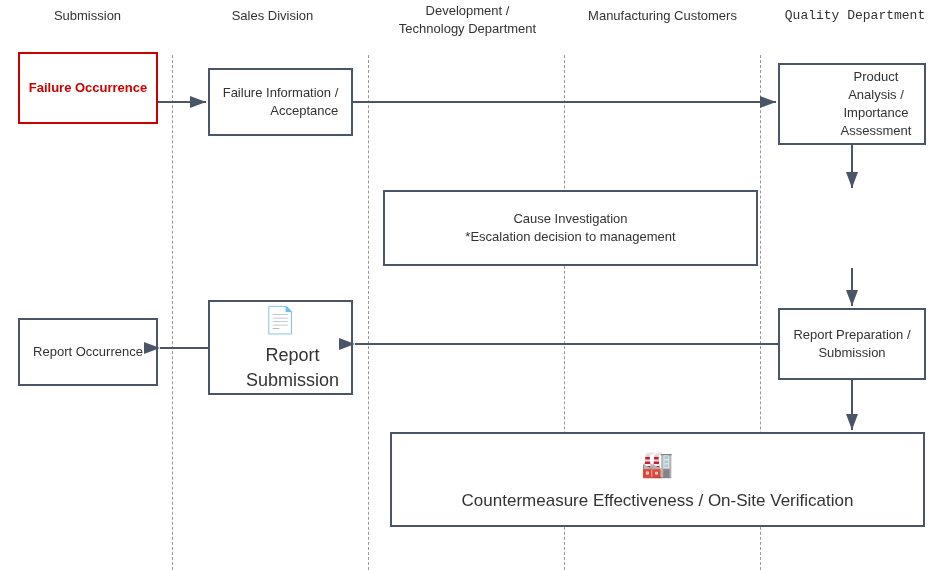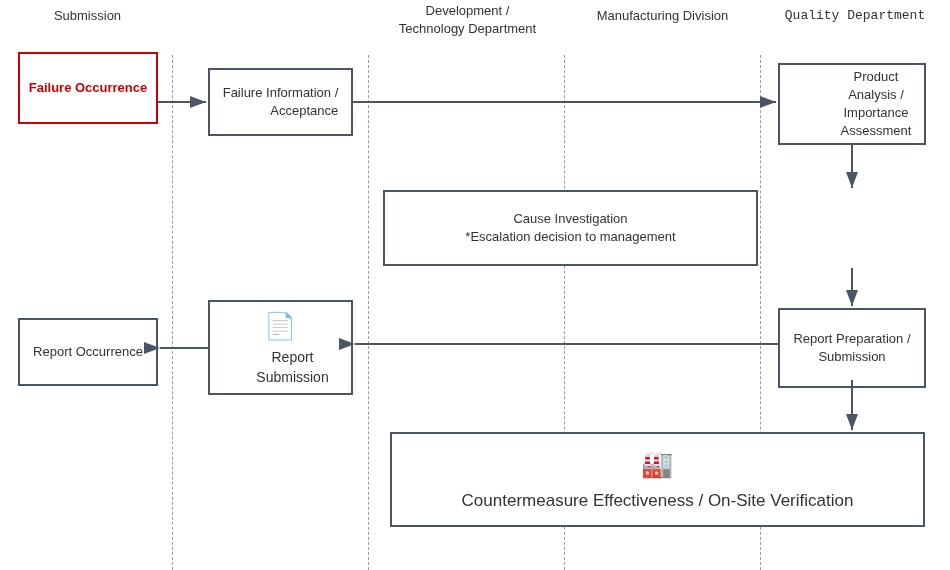--- a/index.html
+++ b/index.html
@@ -87,22 +87,23 @@
       align-items: center;
       justify-content: center;
     }
   </style>
 </head>
 <body>
 
 <div class="diagram-container">
 
   <div class="col-header" style="left: 0; width: 175px; top: 8px; text-align: center;">Submission</div>
+  <div class="col-header" style="left: 175px; width: 195px; top: 8px; text-align: center;">Sales Division</div>
   <div class="col-header" style="left: 370px; width: 195px; top: 2px; text-align: center; line-height: 1.4;">Development /<br>Technology Department</div>
-  <div class="col-header" style="left: 565px; width: 195px; top: 8px; text-align: center;">Manufacturing Division</div>
+  <div class="col-header" style="left: 565px; width: 195px; top: 8px; text-align: center;">Manufacturing Customers</div>
   <div class="col-header" style="left: 760px; width: 190px; top: 8px; text-align: center; font-family: Liberation Mono, monospace;">Quality Department</div>
 
   <div class="divider" style="left: 172px; top: 55px;"></div>
   <div class="divider" style="left: 368px; top: 55px;"></div>
   <div class="divider" style="left: 564px; top: 55px;"></div>
   <div class="divider" style="left: 760px; top: 55px;"></div>
 
   <div class="box red-border" style="left: 18px; top: 52px; width: 140px; height: 72px;">
     <span class="red-text">Failure Occurrence</span>
   </div>
@@ -119,25 +120,25 @@
     <span>Cause Investigation<br>*Escalation decision to management</span>
   </div>
 
   <div class="box" style="left: 18px; top: 318px; width: 140px; height: 68px;">
     <span>Report Occurrence</span>
   </div>
 
   <div class="box" style="left: 208px; top: 300px; width: 145px; height: 95px;">
     <div class="box-content">
       <span class="icon-doc" style="color: #666; font-size: 26px;">📄</span>
-      <span style="font-size: 14px; padding-left: 24px;">Report Submission</span>
+      <span style="font-size: 18px; padding-left: 24px;">Report Submission</span>
     </div>
   </div>
 
-  <div class="box" style="left: 778px; top: 308px; width: 148px; height: 80px;">
+  <div class="box" style="left: 778px; top: 308px; width: 148px; height: 72px;">
     <span>Report Preparation /<br>Submission</span>
   </div>
 
   <div class="box" style="left: 390px; top: 432px; width: 535px; height: 95px;">
     <div class="box-content">
       <span class="icon-factory" style="color: #666; font-size: 26px; margin-bottom: 6px;">🏭</span>
       <span style="font-size: 17px;">Countermeasure Effectiveness / On-Site Verification</span>
     </div>
   </div>
 

